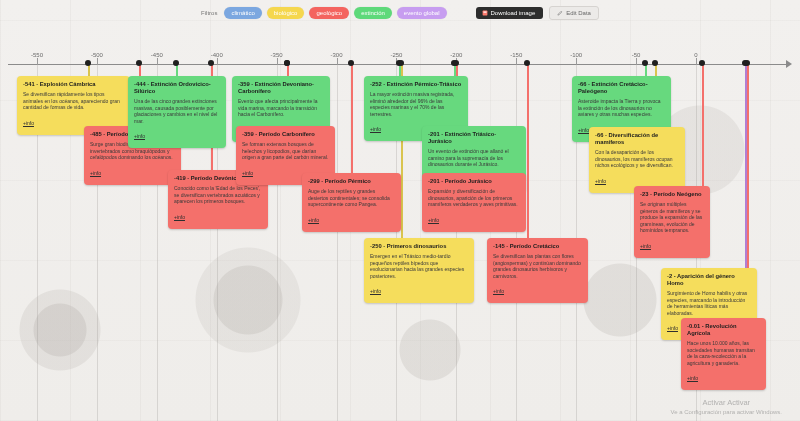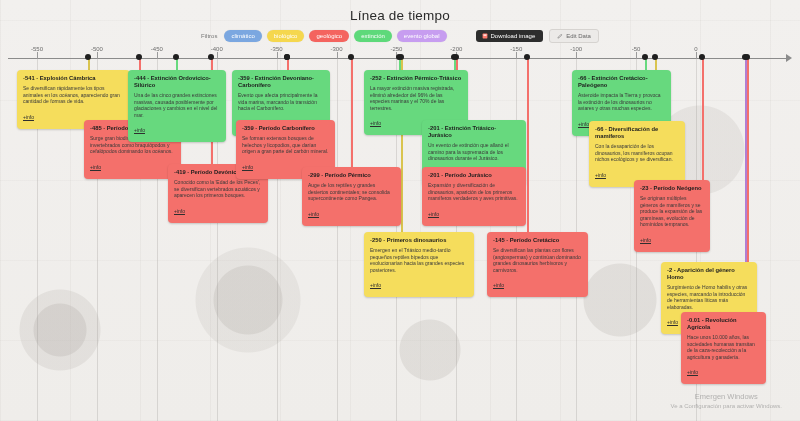--- a/index.html
+++ b/index.html
@@ -140,21 +140,20 @@
   .win-wm .l1 { font-size:7.5px; line-height:10px; }
   .win-wm .l2 { font-size:6px; line-height:9px; }
 </style>
 </head>
 <body>
 
 <div id="watermark"></div>
 
 <div id="page">
 
-  <div class="title">Línea de tiempo</div>
 
   <div class="toolbar">
     <span class="filters-label">Filtros</span>
     <div id="chips" style="display:flex;gap:5px;align-items:center;">
         <div class="chip" style="background: rgb(123, 167, 224);">climático</div>
         <div class="chip" style="background: rgb(245, 215, 78);">biológico</div>
         <div class="chip" style="background: rgb(244, 100, 95);">geológico</div>
         <div class="chip" style="background: rgb(94, 217, 122);">extinción</div>
         <div class="chip" style="background: rgb(199, 157, 240);">evento global</div>
       </div>
@@ -270,17 +269,17 @@
       <div class="card" style="left: 422px; top: 167px; width: 104px; min-height: 44px; background: rgb(244, 112, 107);"><h4>-201 - Período Jurásico</h4><p>Expansión y diversificación de dinosaurios, aparición de los primeros mamíferos verdaderos y aves primitivas.</p><a>+info</a></div>
       <div class="card" style="left: 487px; top: 232px; width: 101px; min-height: 53px; background: rgb(244, 112, 107);"><h4>-145 - Período Cretácico</h4><p>Se diversifican las plantas con flores (angiospermas) y continúan dominando grandes dinosaurios herbívoros y carnívoros.</p><a>+info</a></div>
       <div class="card" style="left: 572px; top: 70px; width: 99px; min-height: 52px; background: rgb(103, 217, 126);"><h4>-66 - Extinción Cretácico-Paleógeno</h4><p>Asteroide impacta la Tierra y provoca la extinción de los dinosaurios no aviares y otras muchas especies.</p><a>+info</a></div>
       <div class="card" style="left: 589px; top: 121px; width: 96px; min-height: 45px; background: rgb(245, 221, 92);"><h4>-66 - Diversificación de mamíferos</h4><p>Con la desaparición de los dinosaurios, los mamíferos ocupan nichos ecológicos y se diversifican.</p><a>+info</a></div>
       <div class="card" style="left: 634px; top: 180px; width: 76px; min-height: 54px; background: rgb(244, 112, 107);"><h4>-23 - Período Neógeno</h4><p>Se originan múltiples géneros de mamíferos y se produce la expansión de las gramíneas, evolución de homínidos tempranos.</p><a>+info</a></div>
       <div class="card" style="left: 661px; top: 262px; width: 96px; min-height: 45px; background: rgb(245, 221, 92);"><h4>-2 - Aparición del género Homo</h4><p>Surgimiento de Homo habilis y otras especies, marcando la introducción de herramientas líticas más elaboradas.</p><a>+info</a></div>
       <div class="card" style="left: 681px; top: 312px; width: 85px; min-height: 48px; background: rgb(244, 112, 107);"><h4>-0.01 - Revolución Agrícola</h4><p>Hace unos 10.000 años, las sociedades humanas transitan de la caza-recolección a la agricultura y ganadería.</p><a>+info</a></div>
     </div>
 
   <div class="win-wm">
-    <div class="l1">Emergen Windows</div>
+    <div class="l1">Activar Activar</div>
     <div class="l2">Ve a Configuración para activar Windows.</div>
   </div>
 
 </div>
 
 </body></html>

